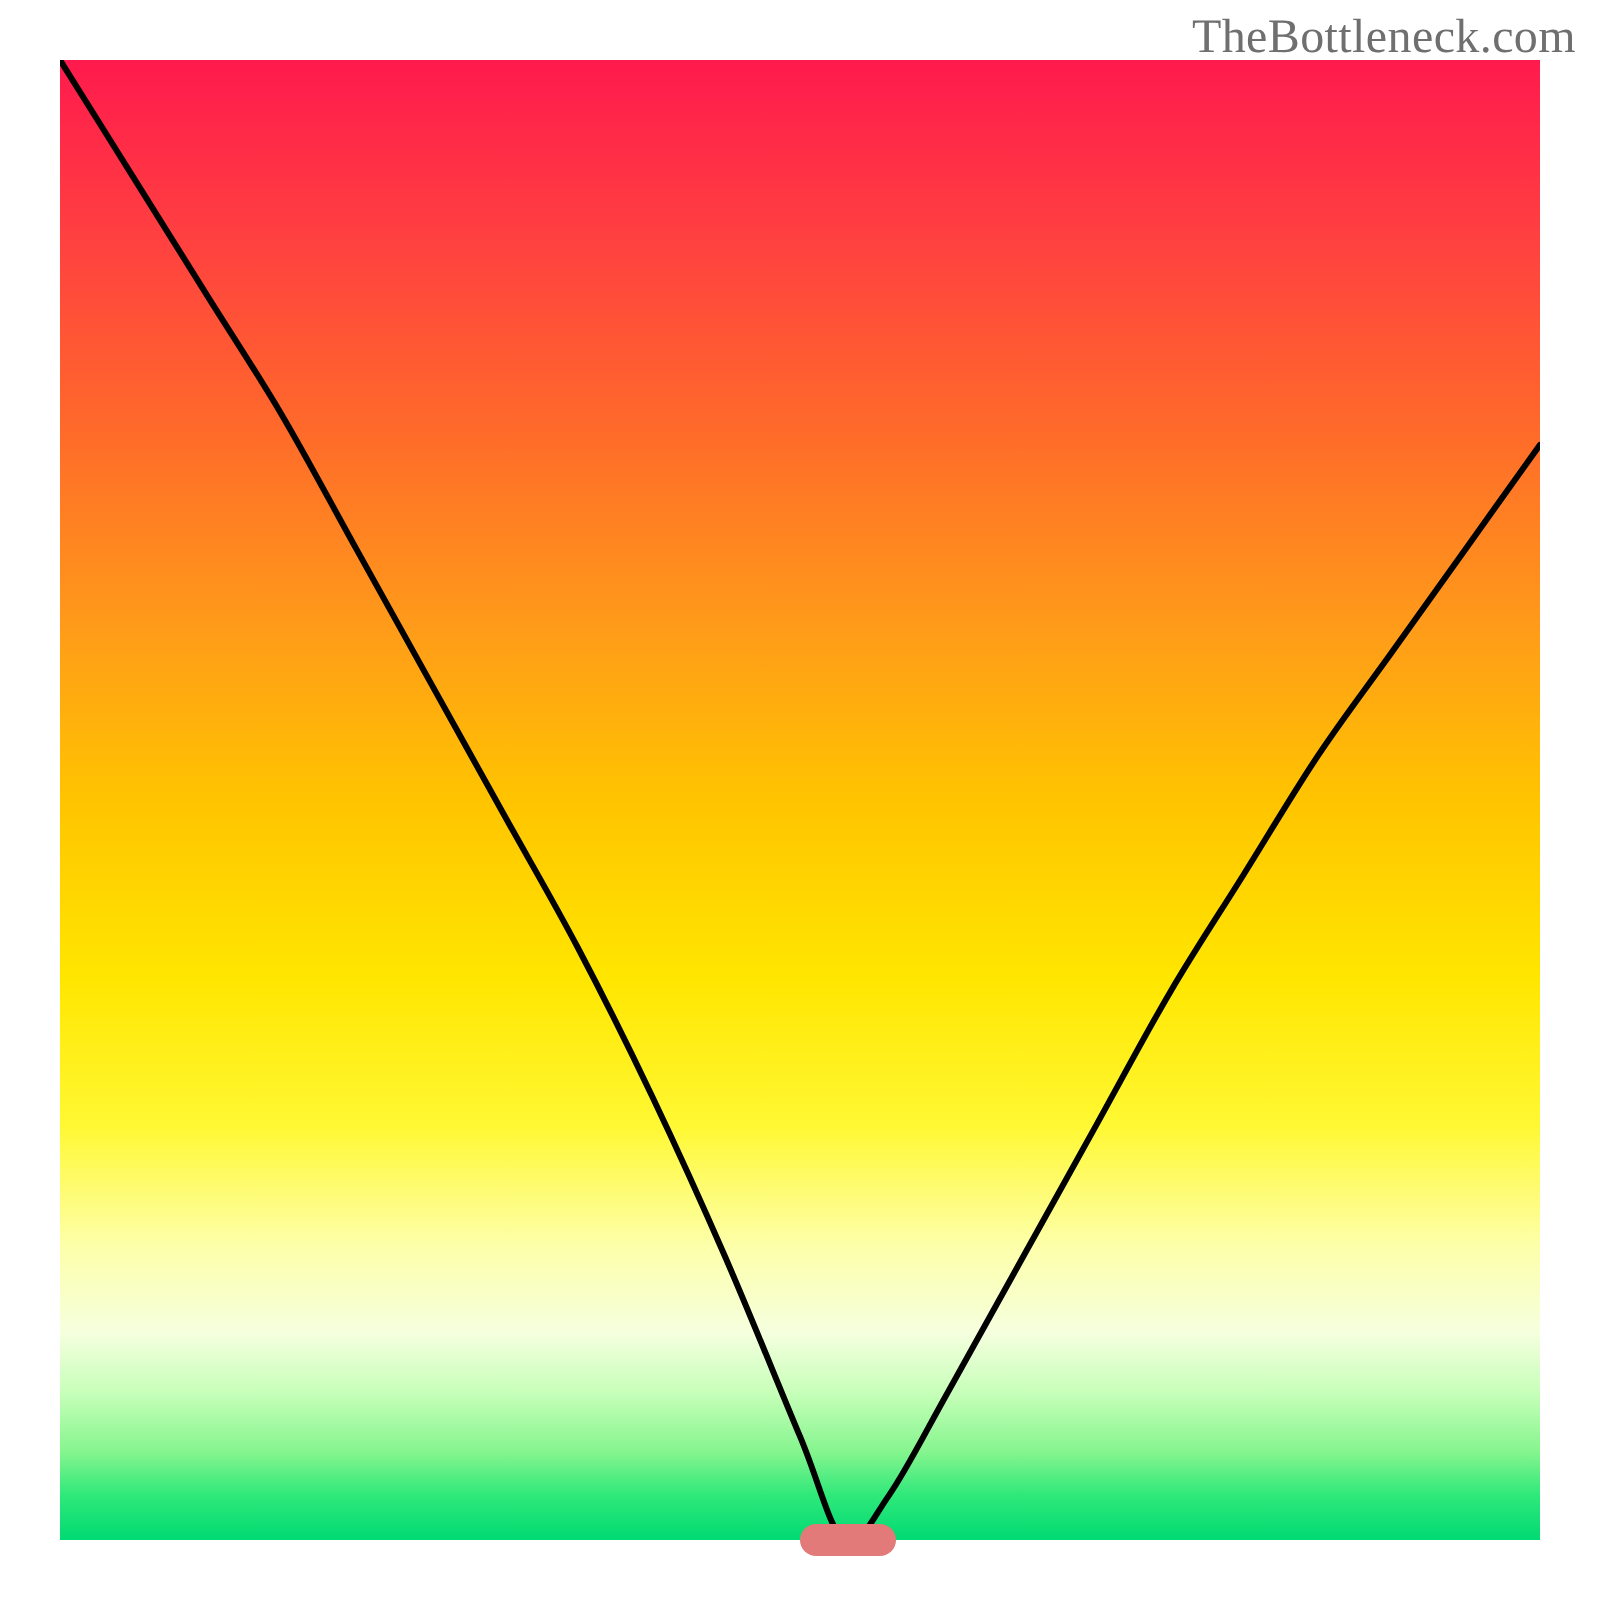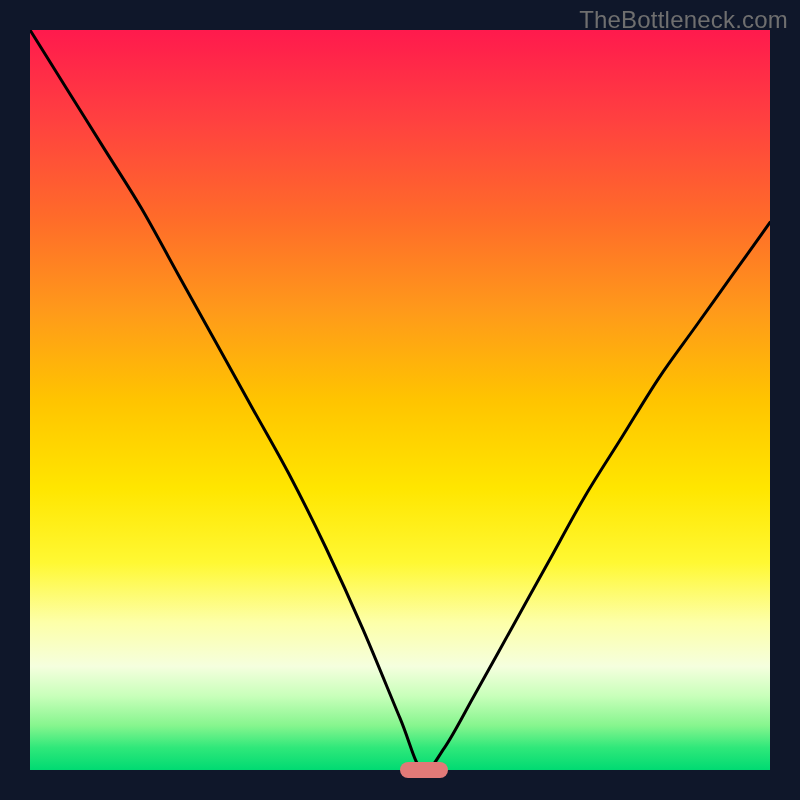--- a/index.html
+++ b/index.html
@@ -8,21 +8,22 @@
     width: 800px;
     height: 800px;
     overflow: hidden;
     background: #000;
     font-family: Arial, Helvetica, sans-serif;
   }
   .frame {
     position: relative;
     width: 800px;
     height: 800px;
-    background: #0f172a;
+    background: #ffffff;
+    font-family: Liberation Serif, serif;
   }
   .plot-area {
     position: absolute;
     left: 30px;
     top: 30px;
     width: 740px;
     height: 740px;
     background: linear-gradient(
       to bottom,
       #ff1a4d 0%,

